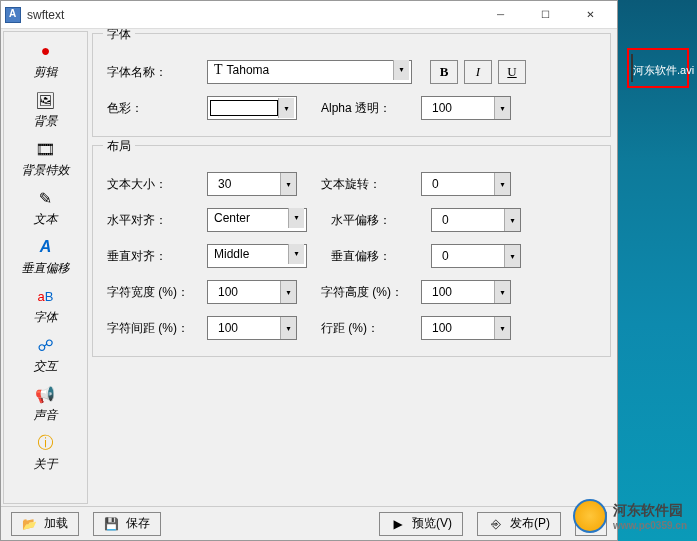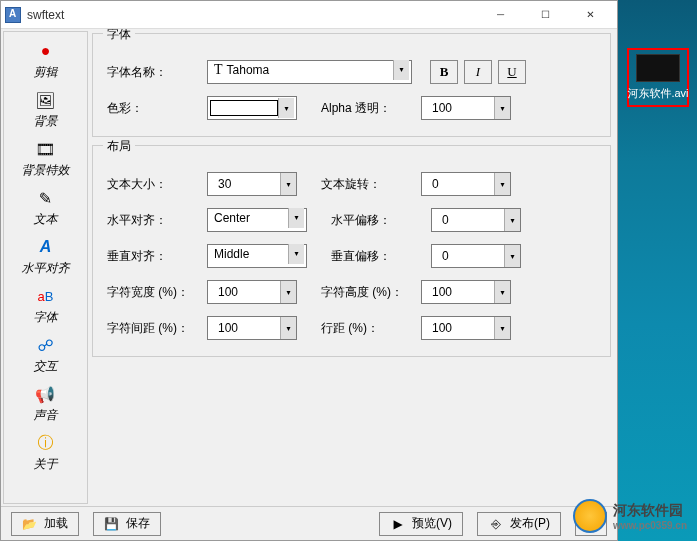--- a/index.html
+++ b/index.html
@@ -176,21 +176,21 @@
       gap: 6px;
     }
     .bicon { width: 16px; height: 16px; display: flex; align-items: center; justify-content: center; }
     .spacer { flex: 1; }
     .desktop-file {
       position: absolute;
       right: 8px; top: 48px;
       width: 62px;
       border: 2px solid #ff0000;
       padding: 4px 2px;
-      display: flex; flex-direction: column; align-items: center;
+      display: flex; align-items: center;
       cursor: pointer;
     }
     .file-thumb {
       width: 44px; height: 28px;
       background: #111;
       border: 1px solid #333;
     }
     .file-label {
       color: #fff;
       font-size: 11px;
@@ -249,21 +249,21 @@
         <div class="side-label">背景特效</div>
       </div>
       <div class="side-item">
         <div class="side-icon">✎</div>
         <div class="side-label">文本</div>
       </div>
       <div class="side-item">
         <div class="side-icon">
             <span style="color:#06c;font-style:italic;font-weight:bold">A</span>
           </div>
-        <div class="side-label">水平对齐</div>
+        <div class="side-label">垂直偏移</div>
       </div>
       <div class="side-item">
         <div class="side-icon">
             <span style="font-size:13px"><span style="color:#e00">a</span><span style="color:#06c">B</span></span>
           </div>
         <div class="side-label">字体</div>
       </div>
       <div class="side-item">
         <div class="side-icon">
             <span style="color:#06c">☍</span>

